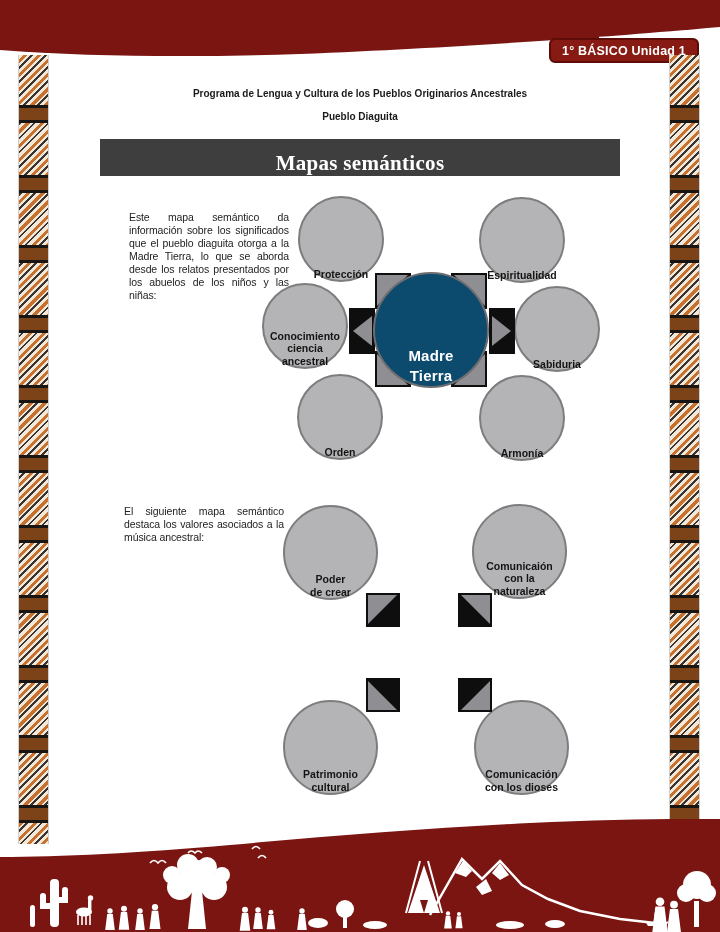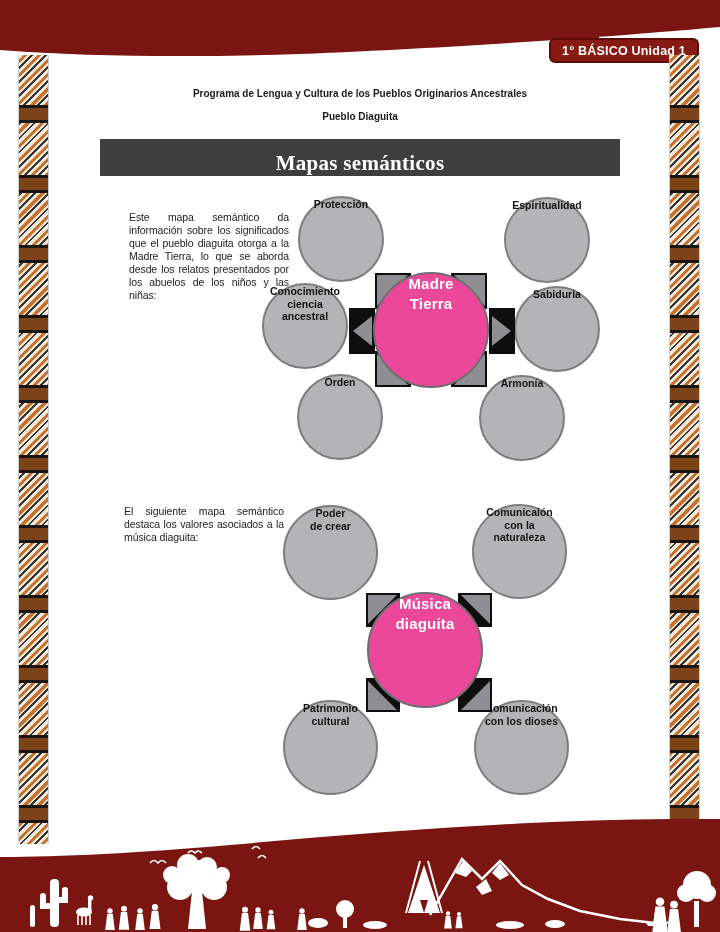--- a/index.html
+++ b/index.html
@@ -45,26 +45,26 @@
   .intro{
     position:absolute;font-size:10.5px;line-height:13px;color:#222;
     text-align:justify;letter-spacing:-.1px;margin:16px;
   }
   .intro1{left:113px;top:195px;width:160px;}
   .intro2{left:108px;top:489px;width:160px;}
   
   .node{
     position:absolute;border-radius:50%;box-sizing:border-box;
     background:#b4b4b6;border:2px solid #7d7d7f;
-    display:flex;align-items:flex-start;justify-content:center;
+    display:flex;align-items:flex-end;justify-content:center;
     text-align:center;font-weight:bold;font-size:10.5px;line-height:12.5px;color:#141414;
   }
   .node .pre{white-space:pre-line;}
   .center-node{
-    background:#ec4899;border:2px solid #6e6e72;color:#ffffff;
+    background:#0c4a6e;border:2px solid #6e6e72;color:#ffffff;
     font-size:15px;line-height:20px;letter-spacing:.2px;
   }
   .conn{position:absolute;}
   .footer-art{position:absolute;left:0;top:817px;}
 </style>
 </head>
 <body>
 
 <div class="page">
 
@@ -83,21 +83,21 @@
 
   <div class="section-bar">
     <span>Mapas semánticos</span>
   </div>
 
   <p class="intro intro1">Este mapa semántico da información sobre los significados que el pueblo diaguita otorga a la Madre Tierra, lo que se aborda desde los relatos presentados por los abuelos de los niños y las niñas:</p>
 
   <div class="node" style="left:298px;top:196px;width:86px;height:86px">
     <span class="pre">Protección</span>
   </div>
-  <div class="node" style="left:504px;top:197px;width:86px;height:86px">
+  <div class="node" style="left:479px;top:197px;width:86px;height:86px">
     <span class="pre">Espiritualidad</span>
   </div>
   <div class="node" style="left:262px;top:283px;width:86px;height:86px">
     <span class="pre">Conocimiento
 ciencia
 ancestral</span>
   </div>
   <div class="node" style="left:514px;top:286px;width:86px;height:86px">
     <span class="pre">Sabiduria</span>
   </div>
@@ -131,21 +131,21 @@
   <svg class="conn" style="left:451px;top:351px" width="36" height="36">
     <rect width="36" height="36" fill="#0e0e0e"></rect>
       <polygon points="34,3 34,34 3,34" fill="#8f8f93"></polygon>
   </svg>
 
   <div class="node center-node" style="left:373px;top:272px;width:116px;height:116px">
     <span class="pre">Madre
 Tierra</span>
   </div>
 
-  <p class="intro intro2">El siguiente mapa semántico destaca los valores asociados a la música diaguita:</p>
+  <p class="intro intro2">El siguiente mapa semántico destaca los valores asociados a la música ancestral:</p>
 
   <div class="node" style="left:283px;top:505px;width:95px;height:95px">
     <span class="pre">Poder
 de crear</span>
   </div>
   <div class="node" style="left:283px;top:700px;width:95px;height:95px">
     <span class="pre">Patrimonio
 cultural</span>
   </div>
   <div class="node" style="left:472px;top:504px;width:95px;height:95px">
@@ -168,24 +168,20 @@
   </svg>
   <svg class="conn" style="left:366px;top:678px" width="34" height="34">
     <rect width="34" height="34" fill="#0e0e0e"></rect>
       <polygon points="2,3 2,32 31,32" fill="#8f8f93"></polygon>
   </svg>
   <svg class="conn" style="left:458px;top:678px" width="34" height="34">
     <rect width="34" height="34" fill="#0e0e0e"></rect>
       <polygon points="32,3 32,32 3,32" fill="#8f8f93"></polygon>
   </svg>
 
-  <div class="node center-node" style="left:367px;top:592px;width:116px;height:116px">
-    <span class="pre">Música
-diaguita</span>
-  </div>
 
   <svg class="footer-art" width="720" height="115" viewBox="0 0 720 115">
     <defs>
       <g id="person">
         <circle cx="0" cy="-12" r="2.7"></circle>
         <path d="M-2.8,-9 h5.6 l2,16 h-9.6 z"></path>
       </g>
     </defs>
     <path fill="#7a1512" d="M0,40 C60,40 140,36 230,28 C330,19 430,11 530,6 C600,2.5 660,1.5 720,2 L720,115 L0,115 Z"></path>
     <g fill="#ffffff">

